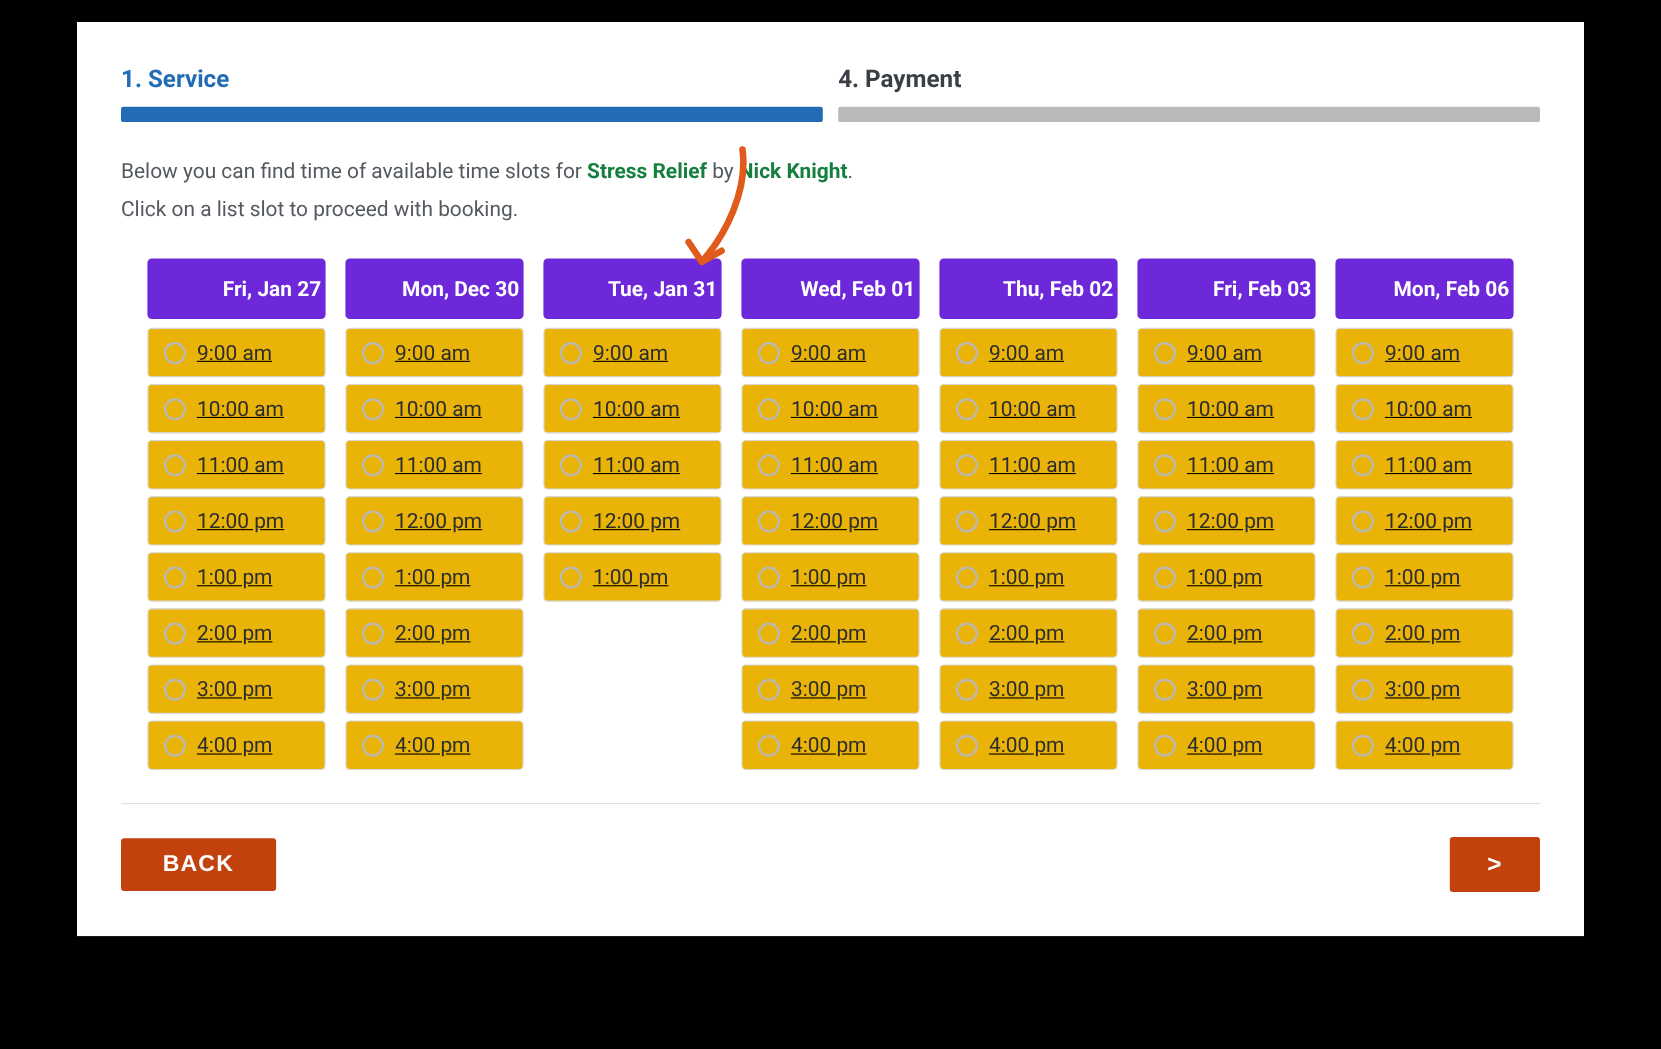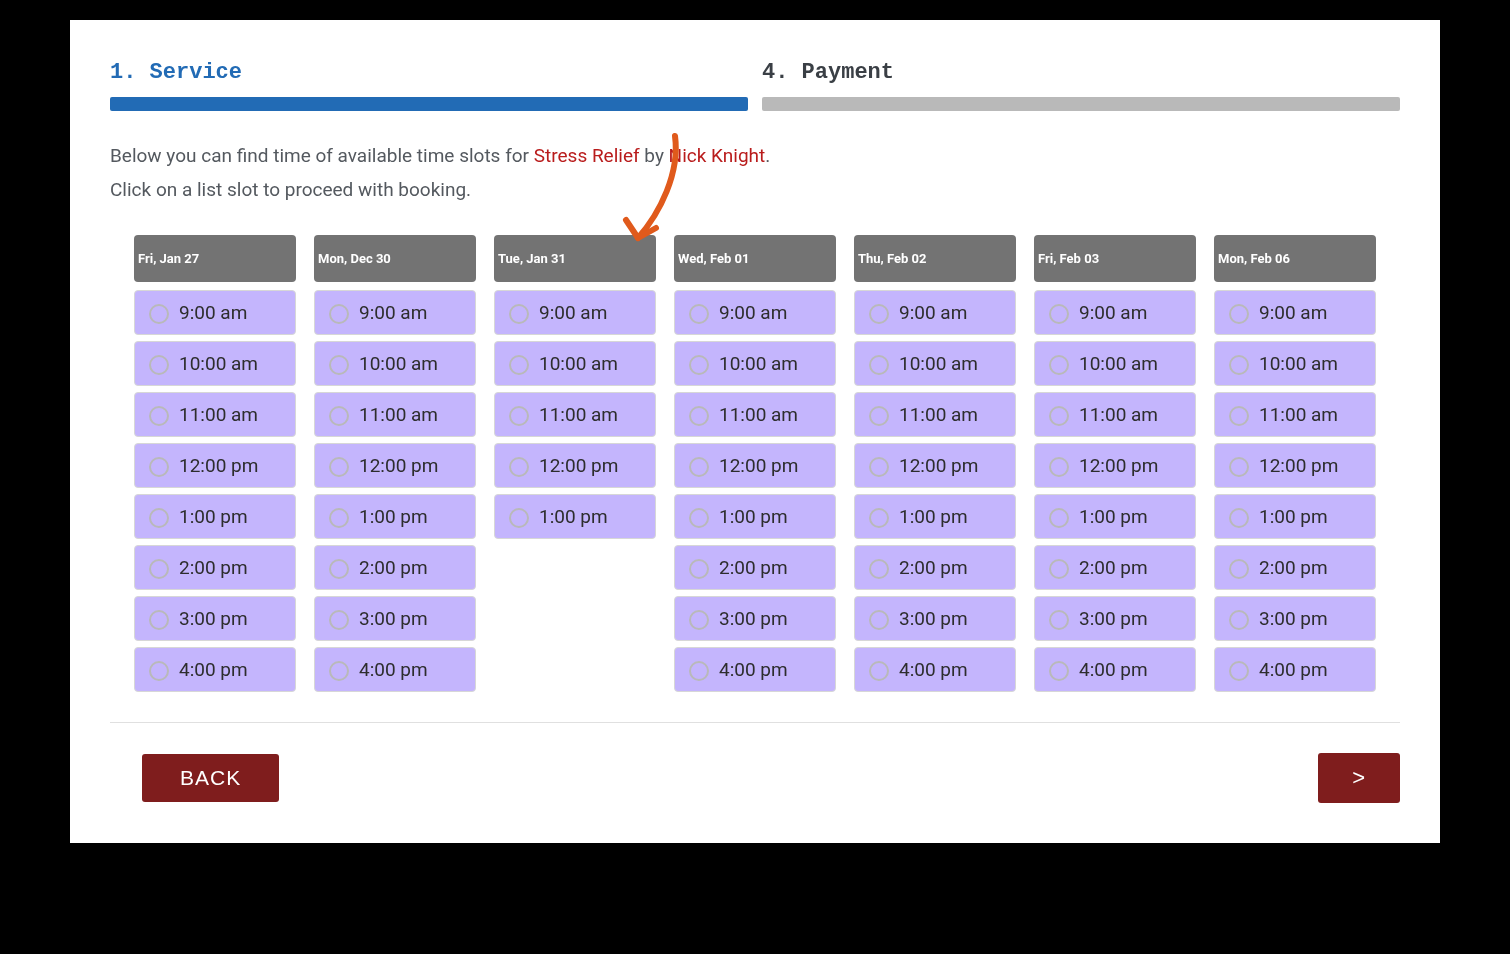--- a/index.html
+++ b/index.html
@@ -15,21 +15,20 @@
   .frame {
     width: 1370px;
     background: #fff;
     padding: 40px 40px 40px 40px;
     position: relative;
   }
   
   .stepper {
     display: flex;
     gap: 14px;
-    font-family: Liberation Mono, monospace;
   }
   .step {
     flex: 1;
     display: flex;
     flex-direction: column;
     gap: 12px;
   }
   .step-label {
     font-size: 22px;
     font-weight: 700;
@@ -42,52 +41,53 @@
     background: #b9b9b9;
   }
   .step.active .step-bar { background: #226bb5; }
   
   .intro {
     margin-top: 28px;
     color: #54595f;
     font-size: 19px;
     line-height: 1.8;
   }
-  .intro strong { color: #b91c1c; font-weight: 400; }
+  .intro strong { color: #15803d; font-weight: 700; }
   
   .slots-area {
     margin-top: 28px;
     display: flex;
     gap: 18px;
     padding: 0 24px;
   }
   .day-col {
     flex: 1;
     min-width: 0;
   }
   .day-header {
-    background: #737373;
+    background: #6d28d9;
     color: #fff;
     font-weight: 700;
-    text-align: left;
-    font-size: 13px;
+    text-align: right;
+    font-size: 19px;
     padding: 16px 4px;
     border-radius: 4px;
     margin-bottom: 8px;
   }
   .slot {
     display: flex;
-    align-items: flex-end;
+    align-items: center;
     gap: 10px;
     border: 1px solid #d7d7d7;
     border-radius: 4px;
     padding: 10px 14px;
     margin-bottom: 6px;
     cursor: pointer;
-    background: #c4b5fd;
+    background: #eab308;
+    text-decoration: underline;
   }
   .slot-radio {
     width: 20px;
     height: 20px;
     border: 2px solid #b9b9b9;
     border-radius: 50%;
     flex-shrink: 0;
   }
   .slot-label {
     font-size: 19px;
@@ -99,29 +99,28 @@
     background: #e0e0e0;
     margin-top: 24px;
   }
   .footer {
     display: flex;
     justify-content: space-between;
     align-items: center;
     margin-top: 30px;
   }
   .btn {
-    background: #7f1d1d;
+    background: #c2410c;
     color: #fff;
     border: none;
-    font-weight: 400;
+    font-weight: 700;
     font-size: 21px;
     letter-spacing: 1px;
     border-radius: 3px;
     cursor: pointer;
-    margin-left: 32px;
   }
   .btn-back { padding: 12px 38px; }
   .btn-next { padding: 12px 34px; font-size: 22px; }
   
   .arrow-wrap {
     position: absolute;
     left: 540px;
     top: 108px;
     width: 90px;
     height: 130px;

